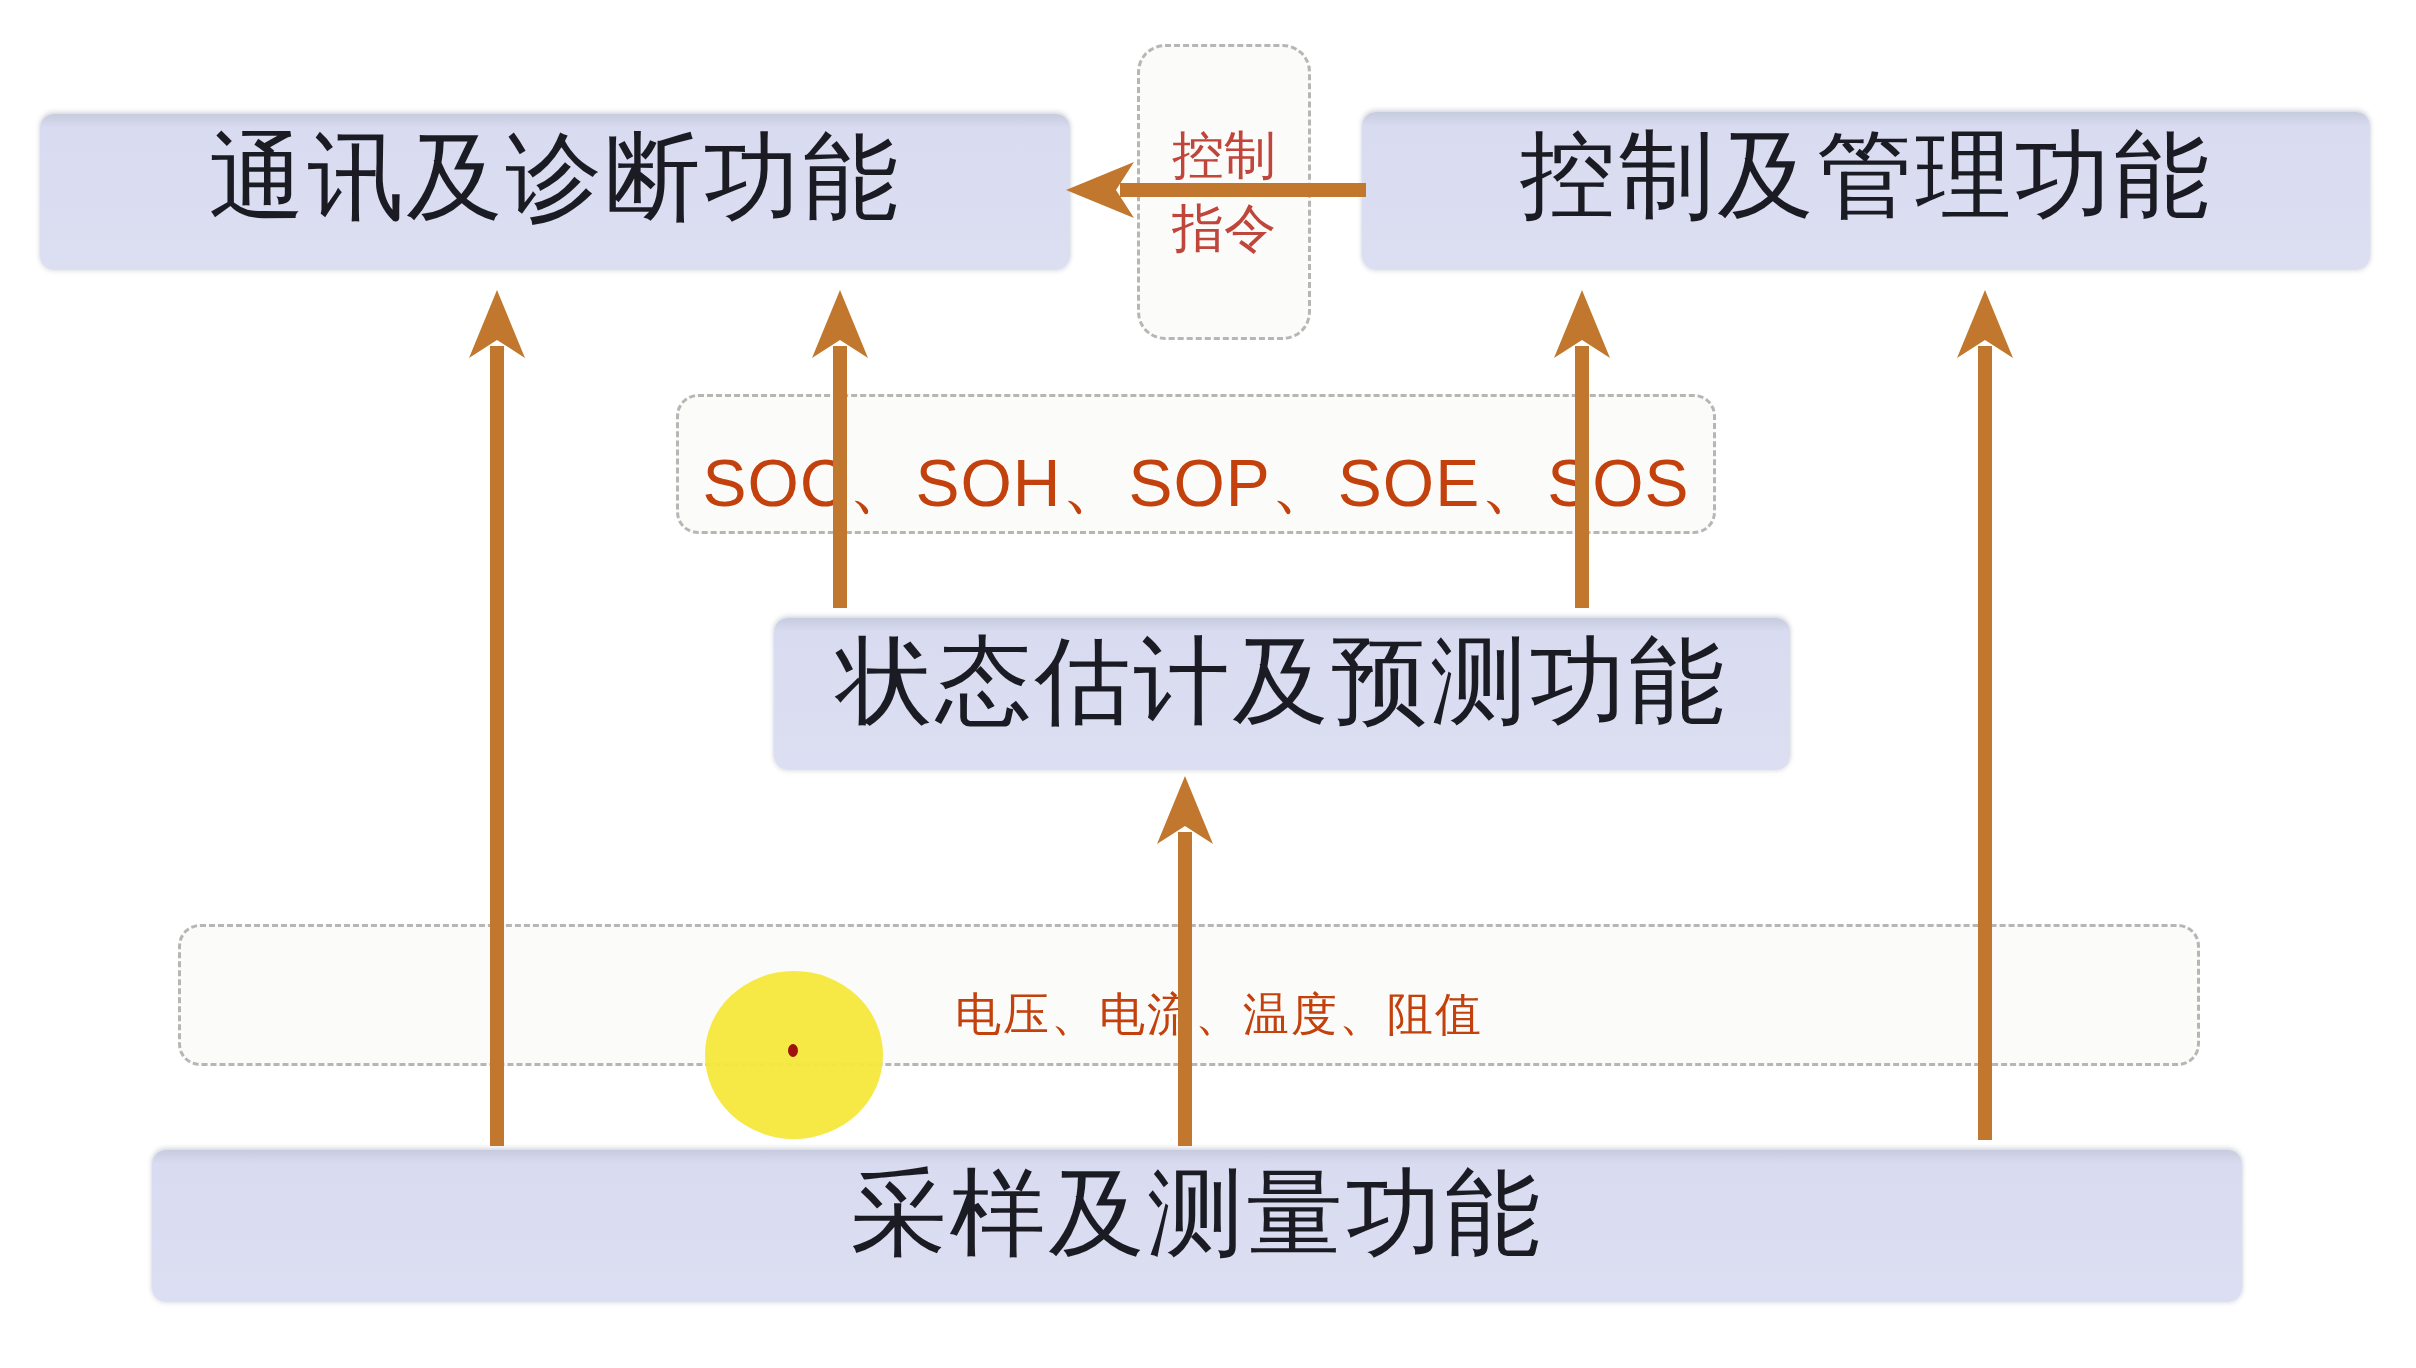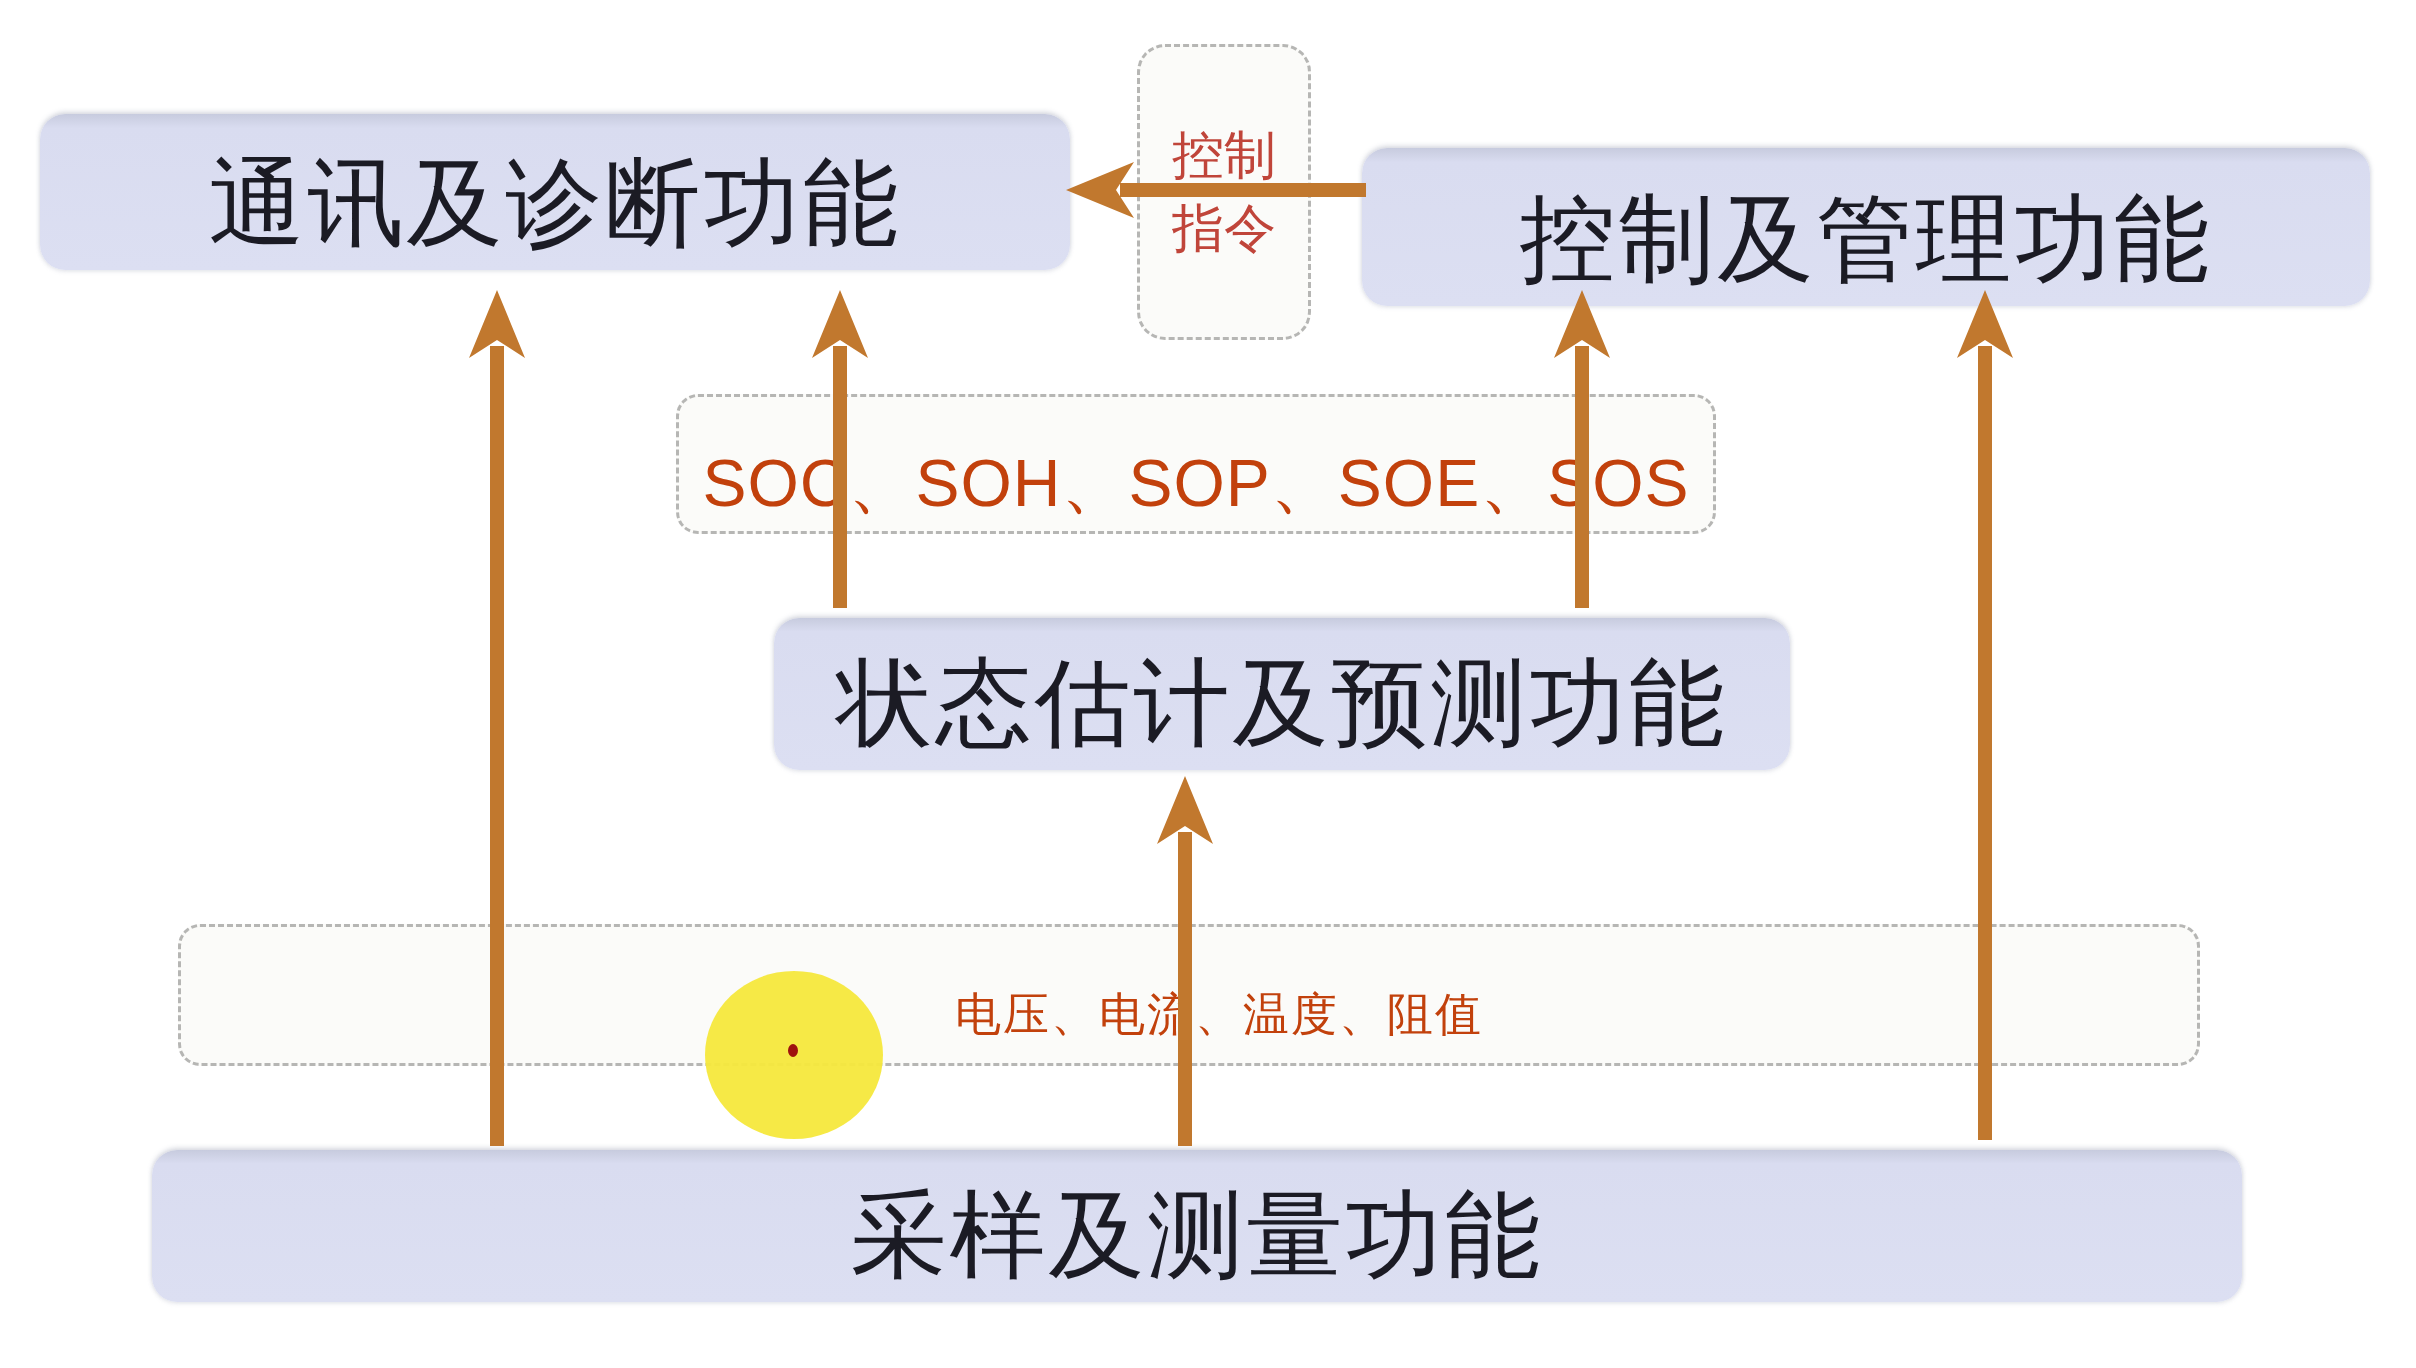--- a/index.html
+++ b/index.html
@@ -8,23 +8,23 @@
     width: 2416px;
     height: 1368px;
     background: #ffffff;
     overflow: hidden;
     font-family: "Liberation Sans", sans-serif;
   }
   
   .node {
     position: absolute;
     background: linear-gradient(180deg, #c7cbde 0%, #d9dcf0 9%, #dcdff2 100%);
-    border-radius: 25px;
+    border-radius: 14px;
     display: flex;
-    align-items: flex-end;
+    align-items: flex-start;
     justify-content: center;
     box-shadow: 0 -2px 5px rgba(120,125,150,0.30), 0 2px 4px rgba(150,155,175,0.18);
   }
   .node span {
     color: #1b1b24;
     font-size: 96px;
     letter-spacing: 3px;
     white-space: nowrap;
   }
   
@@ -37,21 +37,21 @@
     display: flex;
     align-items: center;
     justify-content: center;
   }
   .dashed span {
     color: #c2410c;
     white-space: nowrap;
     margin-top: 39px;
   }
   .box-comm       { left: 40px;   top: 114px;  width: 1030px; height: 156px; }
-  .box-control    { left: 1362px; top: 112px;  width: 1008px; height: 158px; margin-top: 36px; }
+  .box-control    { left: 1362px; top: 112px;  width: 1008px; height: 158px; }
   .box-estimation { left: 726px;  top: 618px;  width: 1016px; height: 152px; margin-left: 48px; }
   .box-sampling   { left: 152px;  top: 1150px; width: 2090px; height: 152px; font-family: Liberation Serif, serif; }
 
   .box-command {
     left: 1137px; top: 44px; width: 174px; height: 296px;
     border-radius: 28px;
     flex-direction: column;
     z-index: 2;
   }
   .box-command .cmdline {

